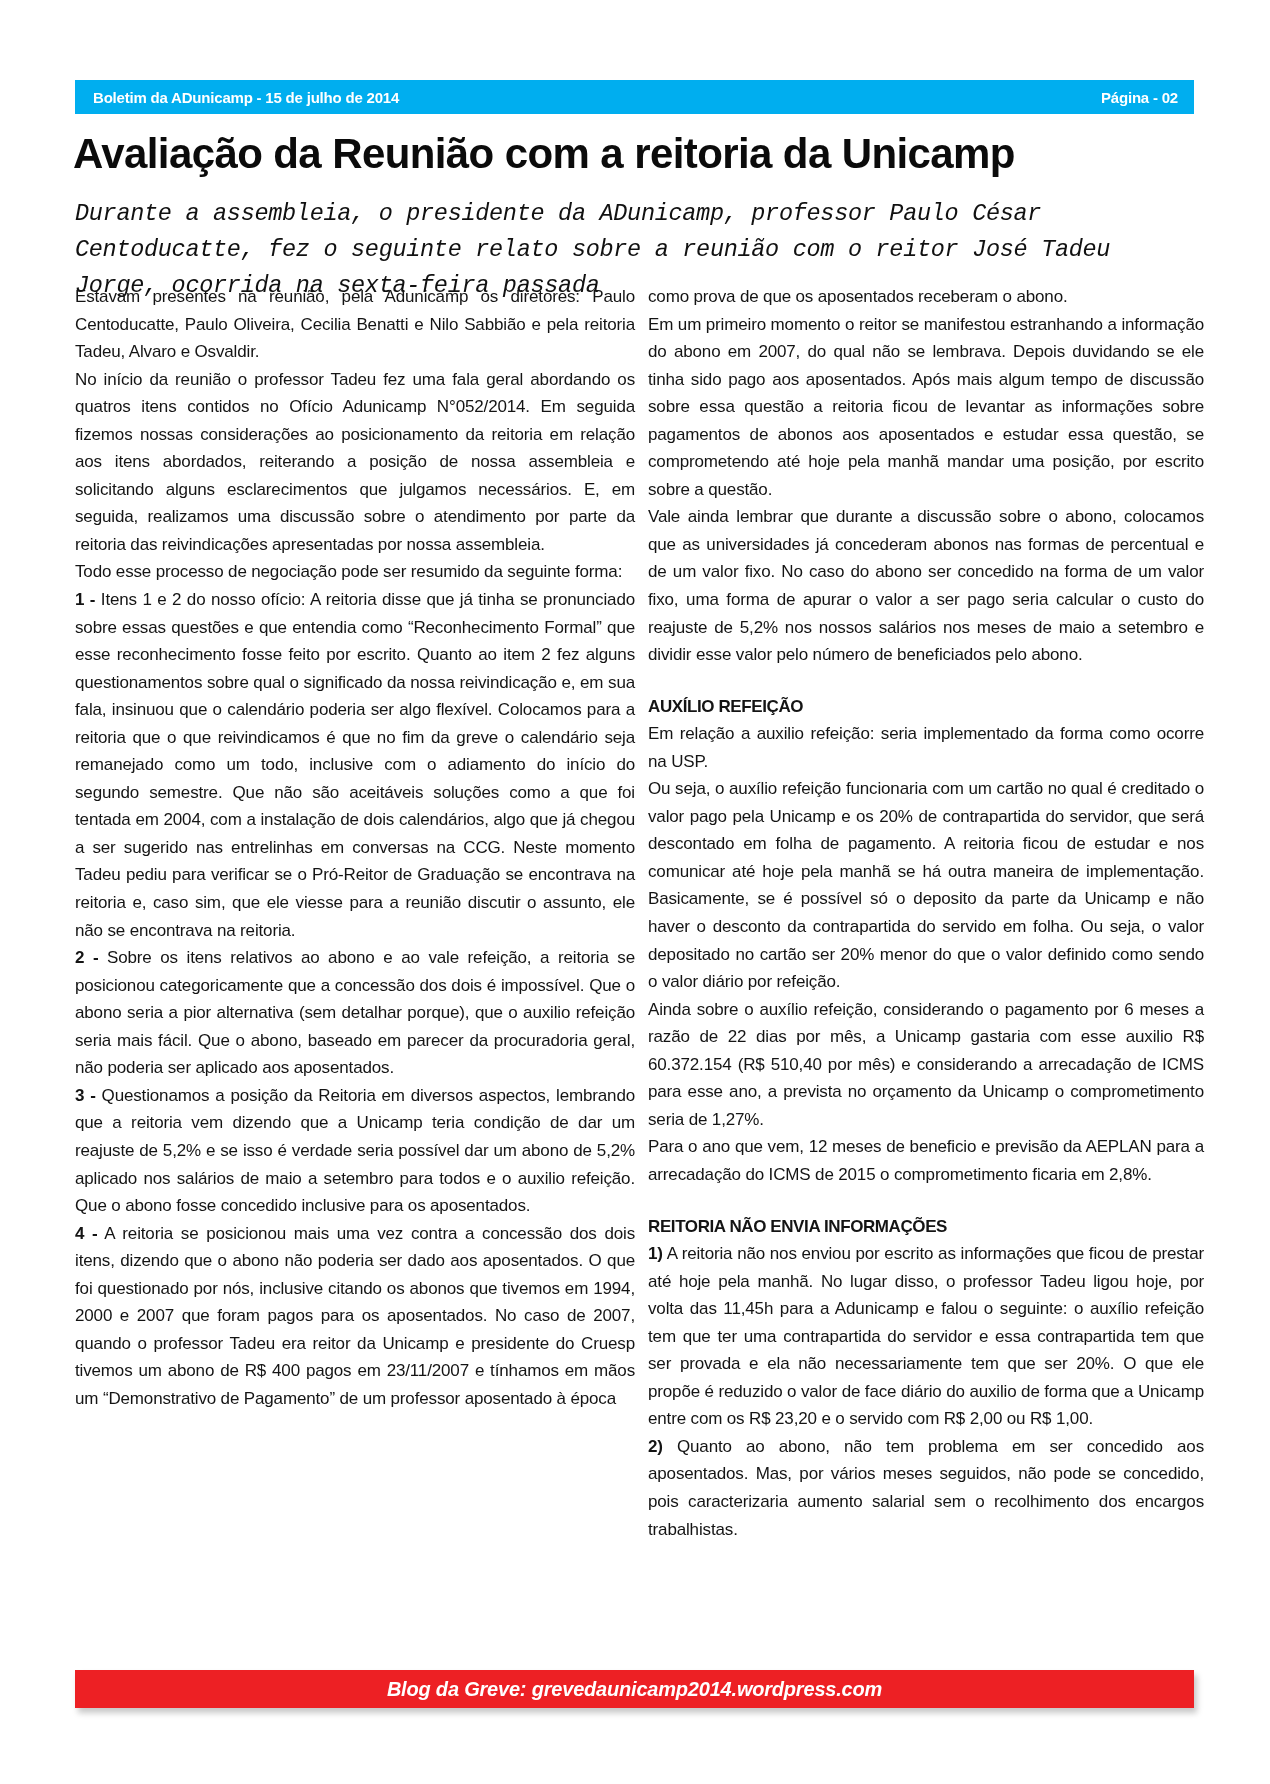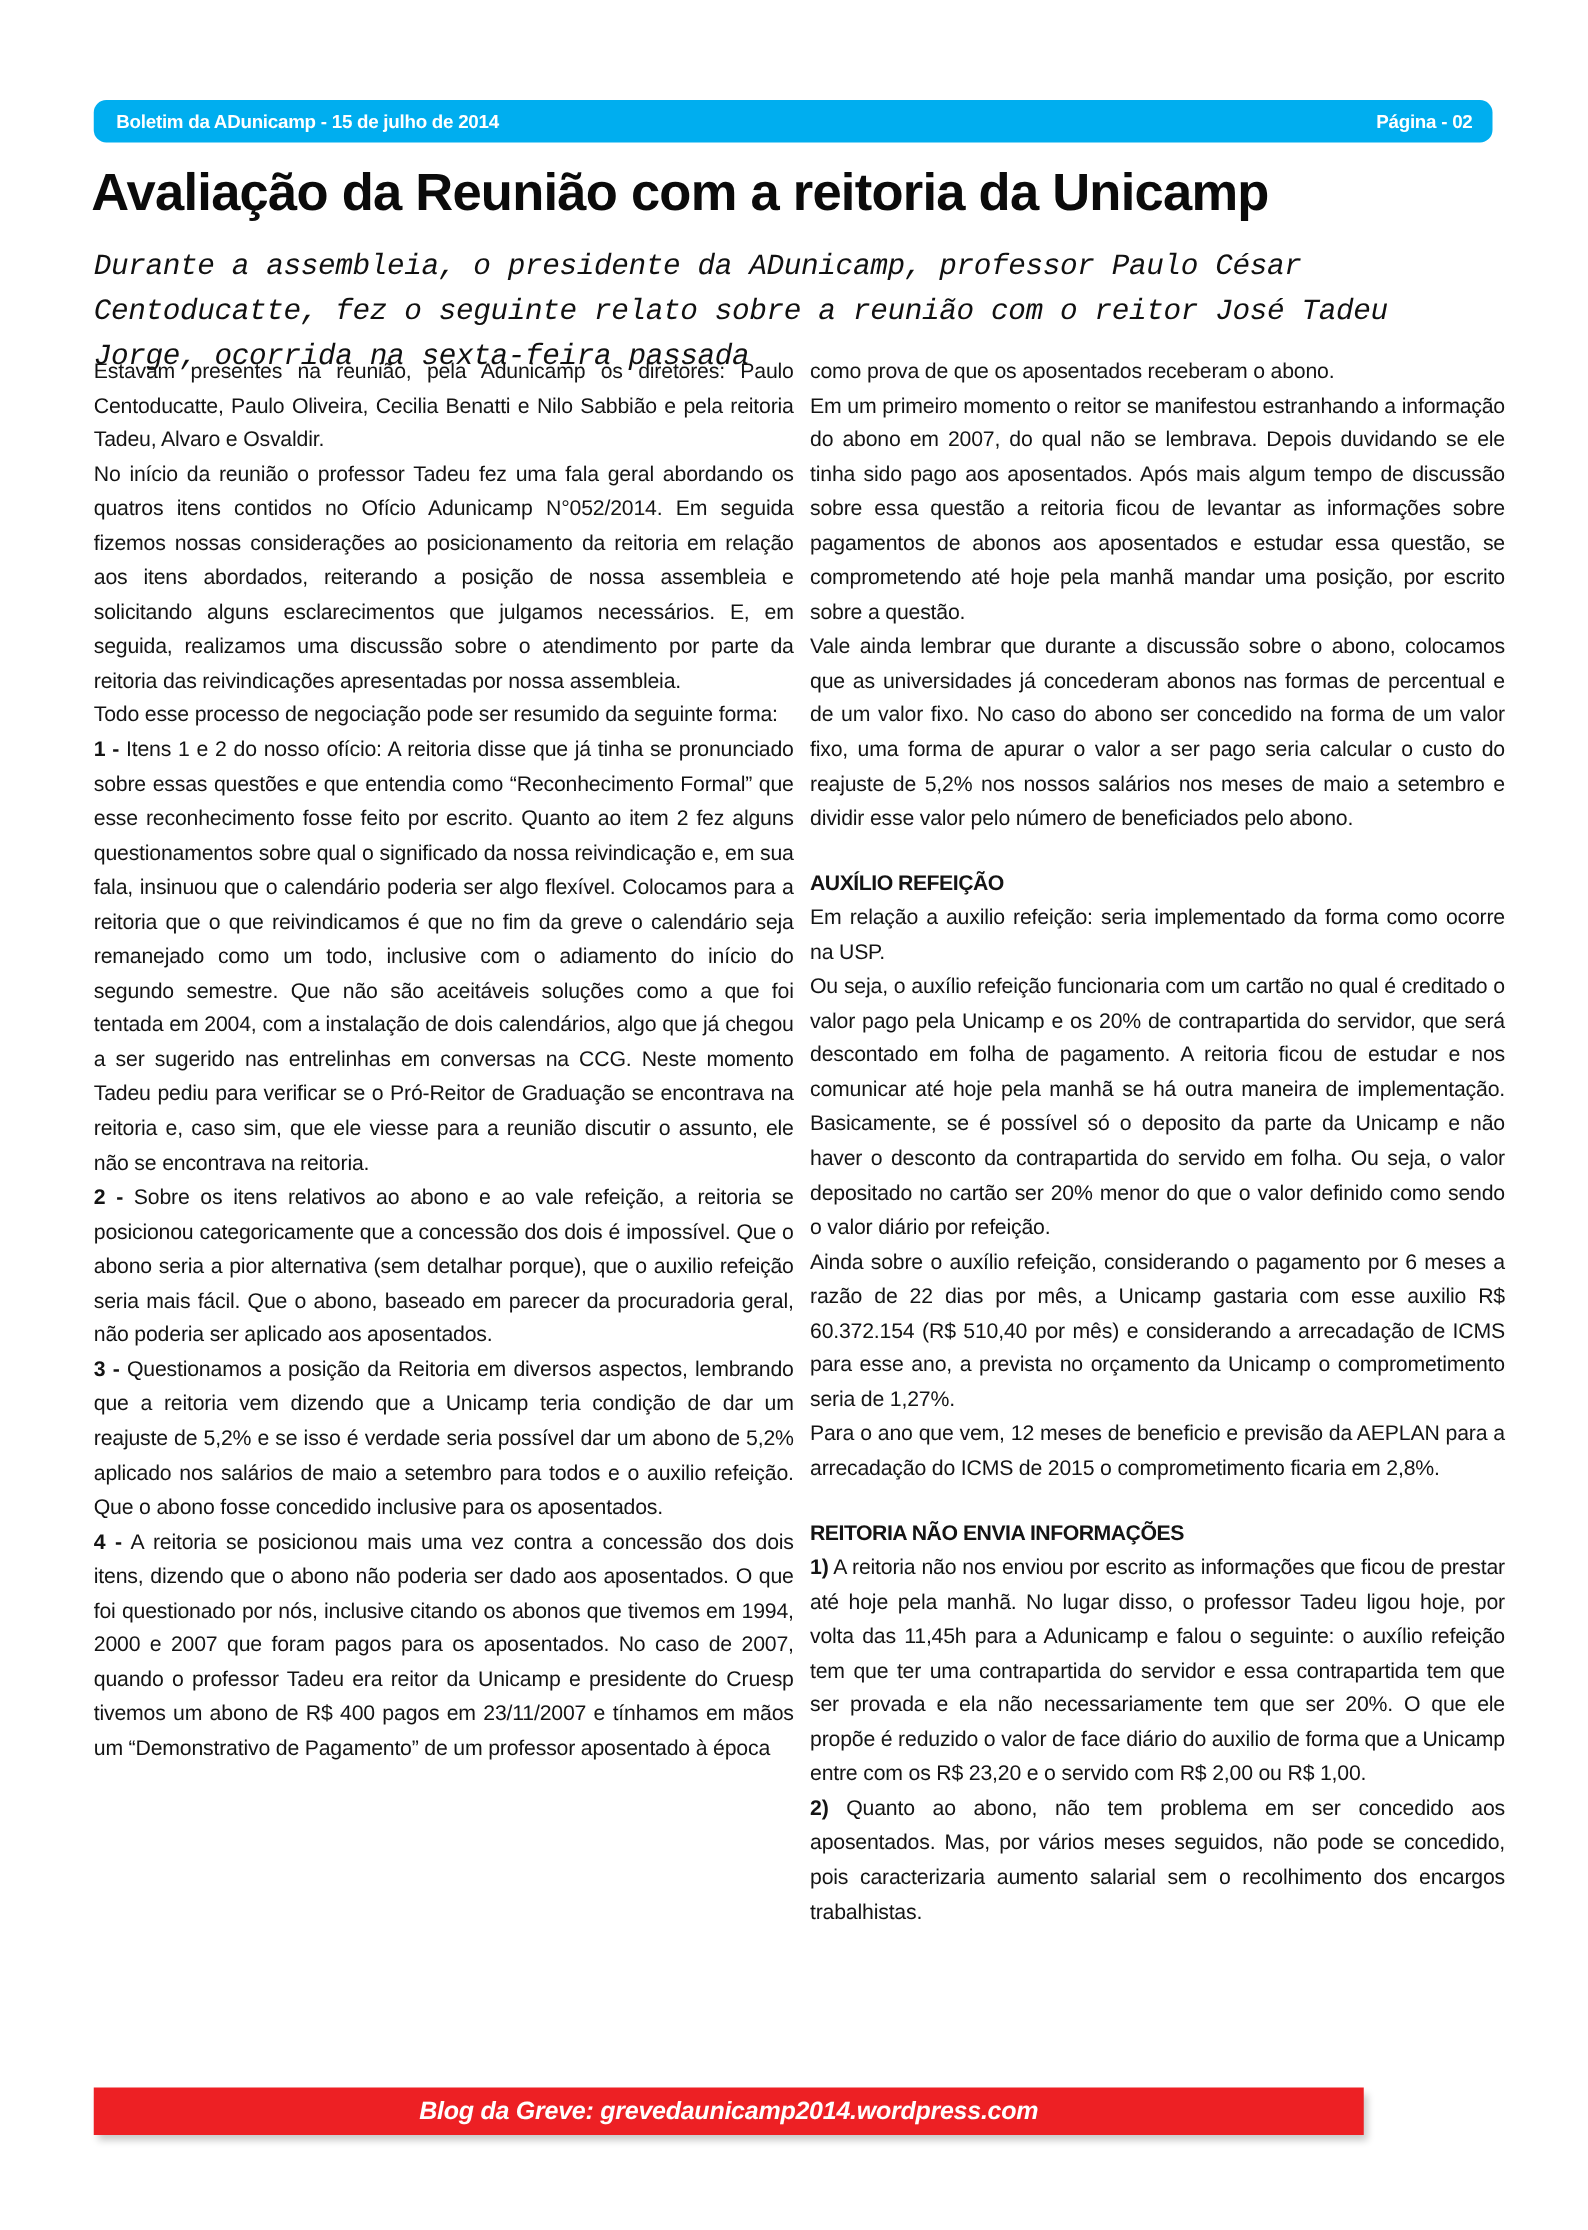--- a/index.html
+++ b/index.html
@@ -21,21 +21,20 @@
     color: #ffffff;
     display: flex;
     align-items: center;
     justify-content: space-between;
     box-sizing: border-box;
     padding: 0 16px 0 18px;
     font-family: "Liberation Sans", sans-serif;
     font-size: 15px;
     font-weight: bold;
     letter-spacing: -0.2px;
-    border-radius: 10px;
   }
   .title {
     position: absolute;
     left: 0;
     top: 128px;
     width: 1088px;
     text-align: center;
     font-family: "Liberation Sans", sans-serif;
     font-weight: bold;
     font-size: 42px;
@@ -75,21 +74,21 @@
     font-weight: bold;
     letter-spacing: -0.4px;
     text-align: left;
     margin-top: 24px;
   }
   .column b { font-weight: bold; }
   .footer-bar {
     position: absolute;
     left: 75px;
     top: 1670px;
-    width: 1016px;
+    width: 1119px;
     height: 38px;
     background: #ed2024;
     color: #ffffff;
     box-shadow: 3px 5px 6px rgba(0,0,0,0.22);
     display: flex;
     align-items: center;
     justify-content: center;
     font-family: "Liberation Sans", sans-serif;
     font-weight: bold;
     font-style: italic;

